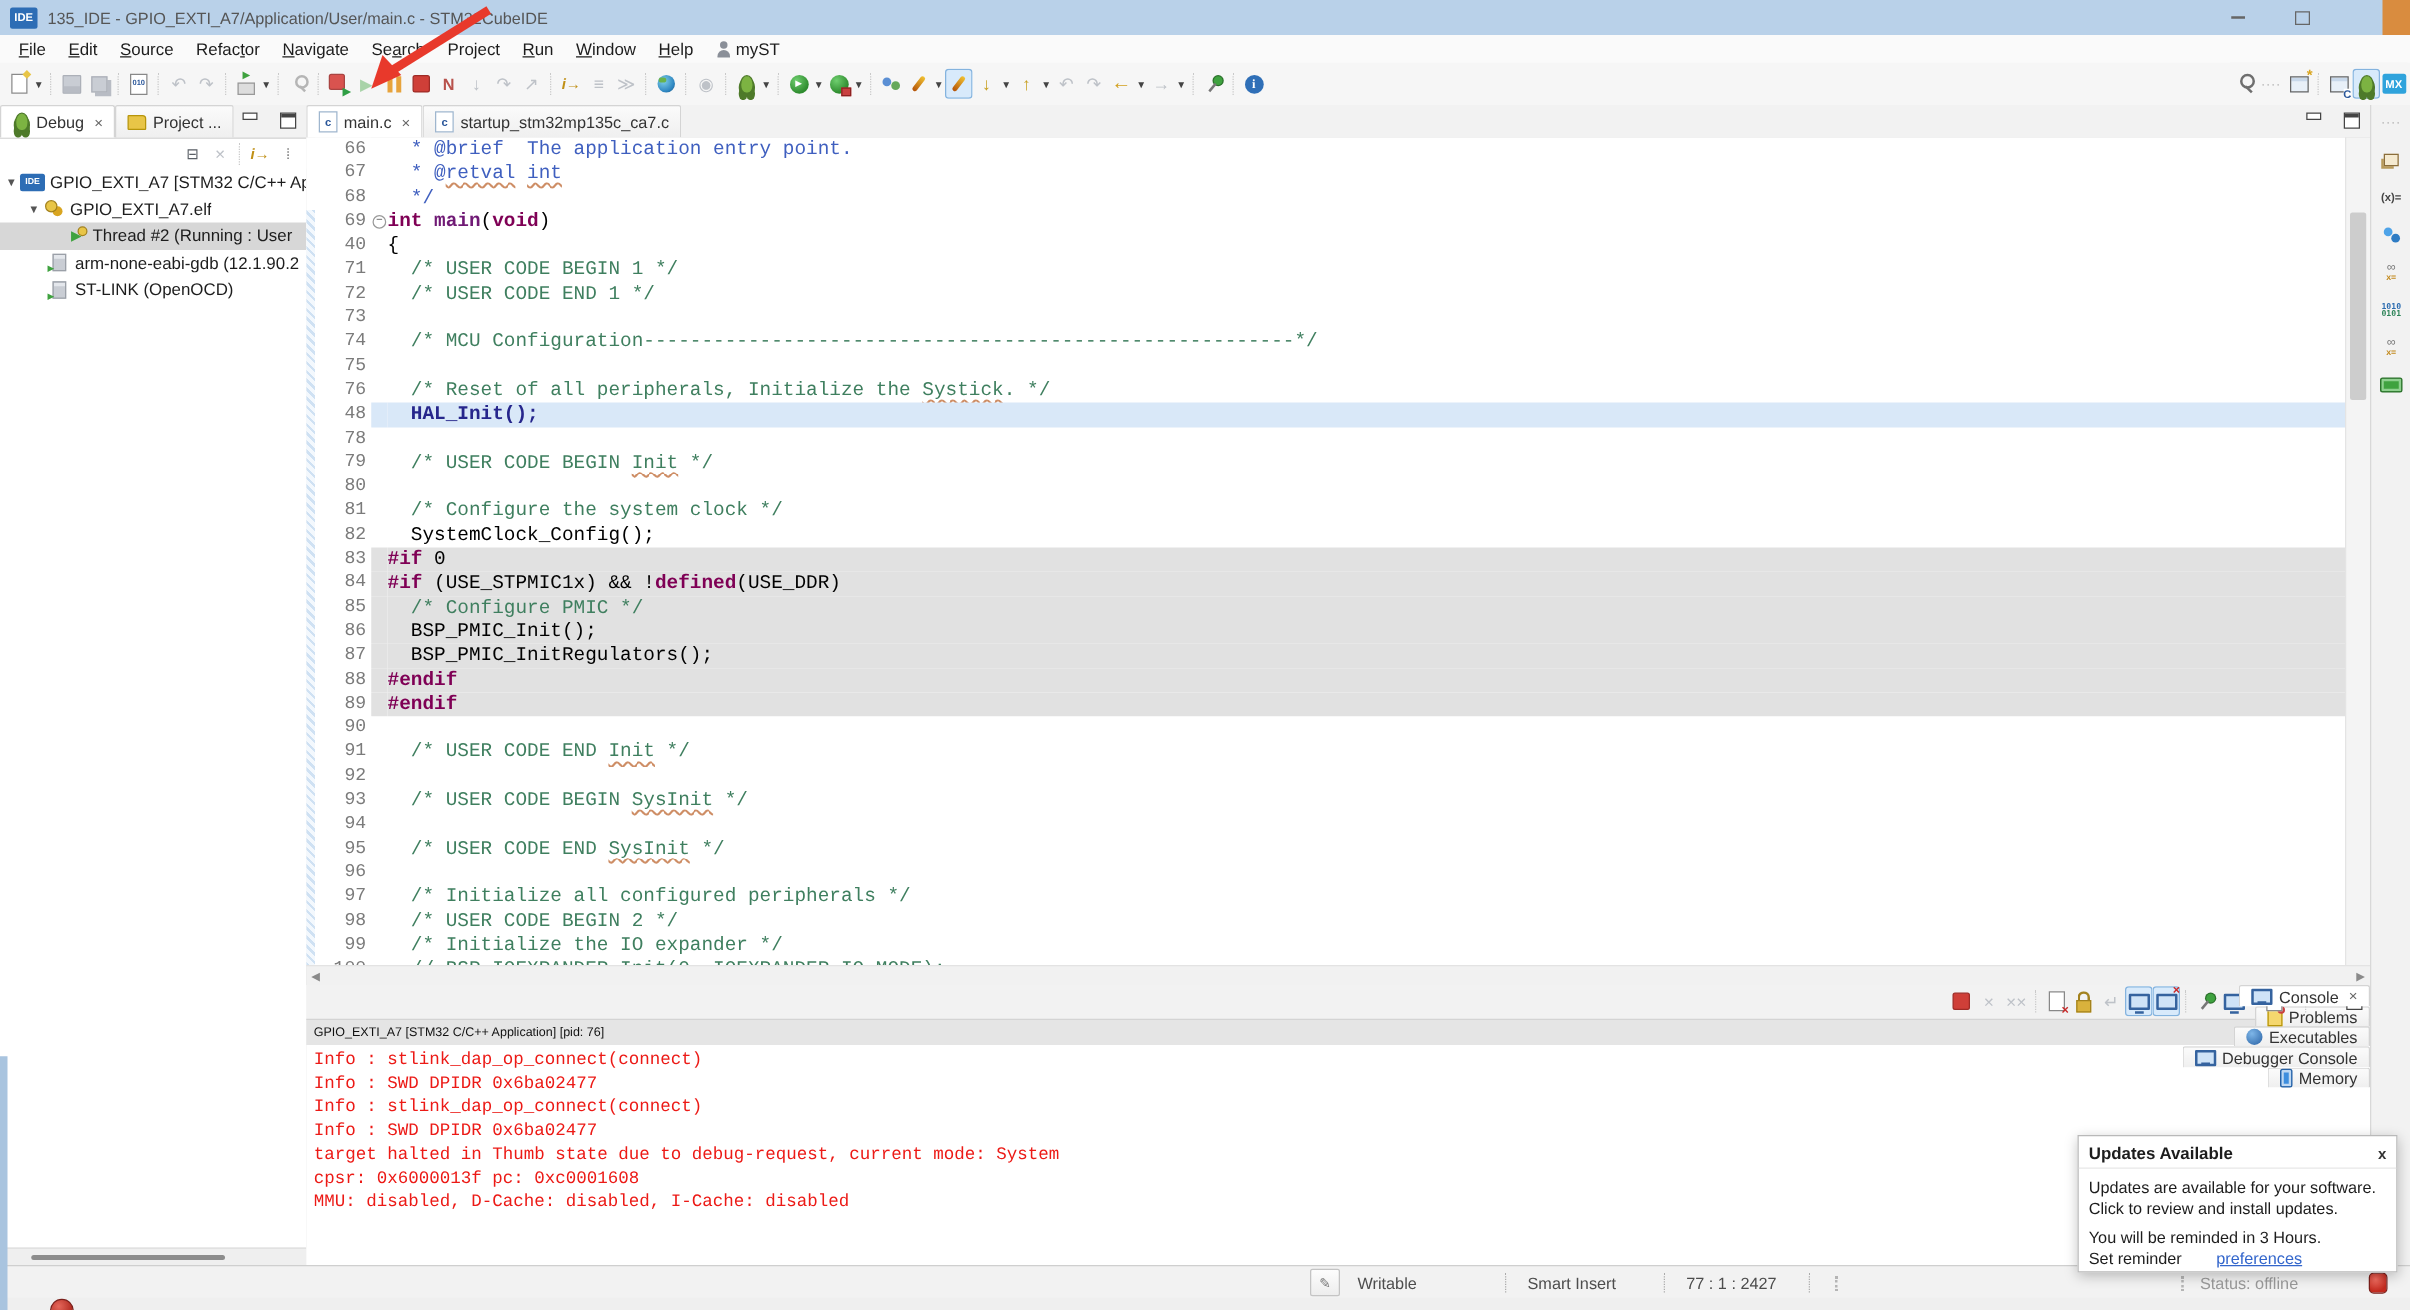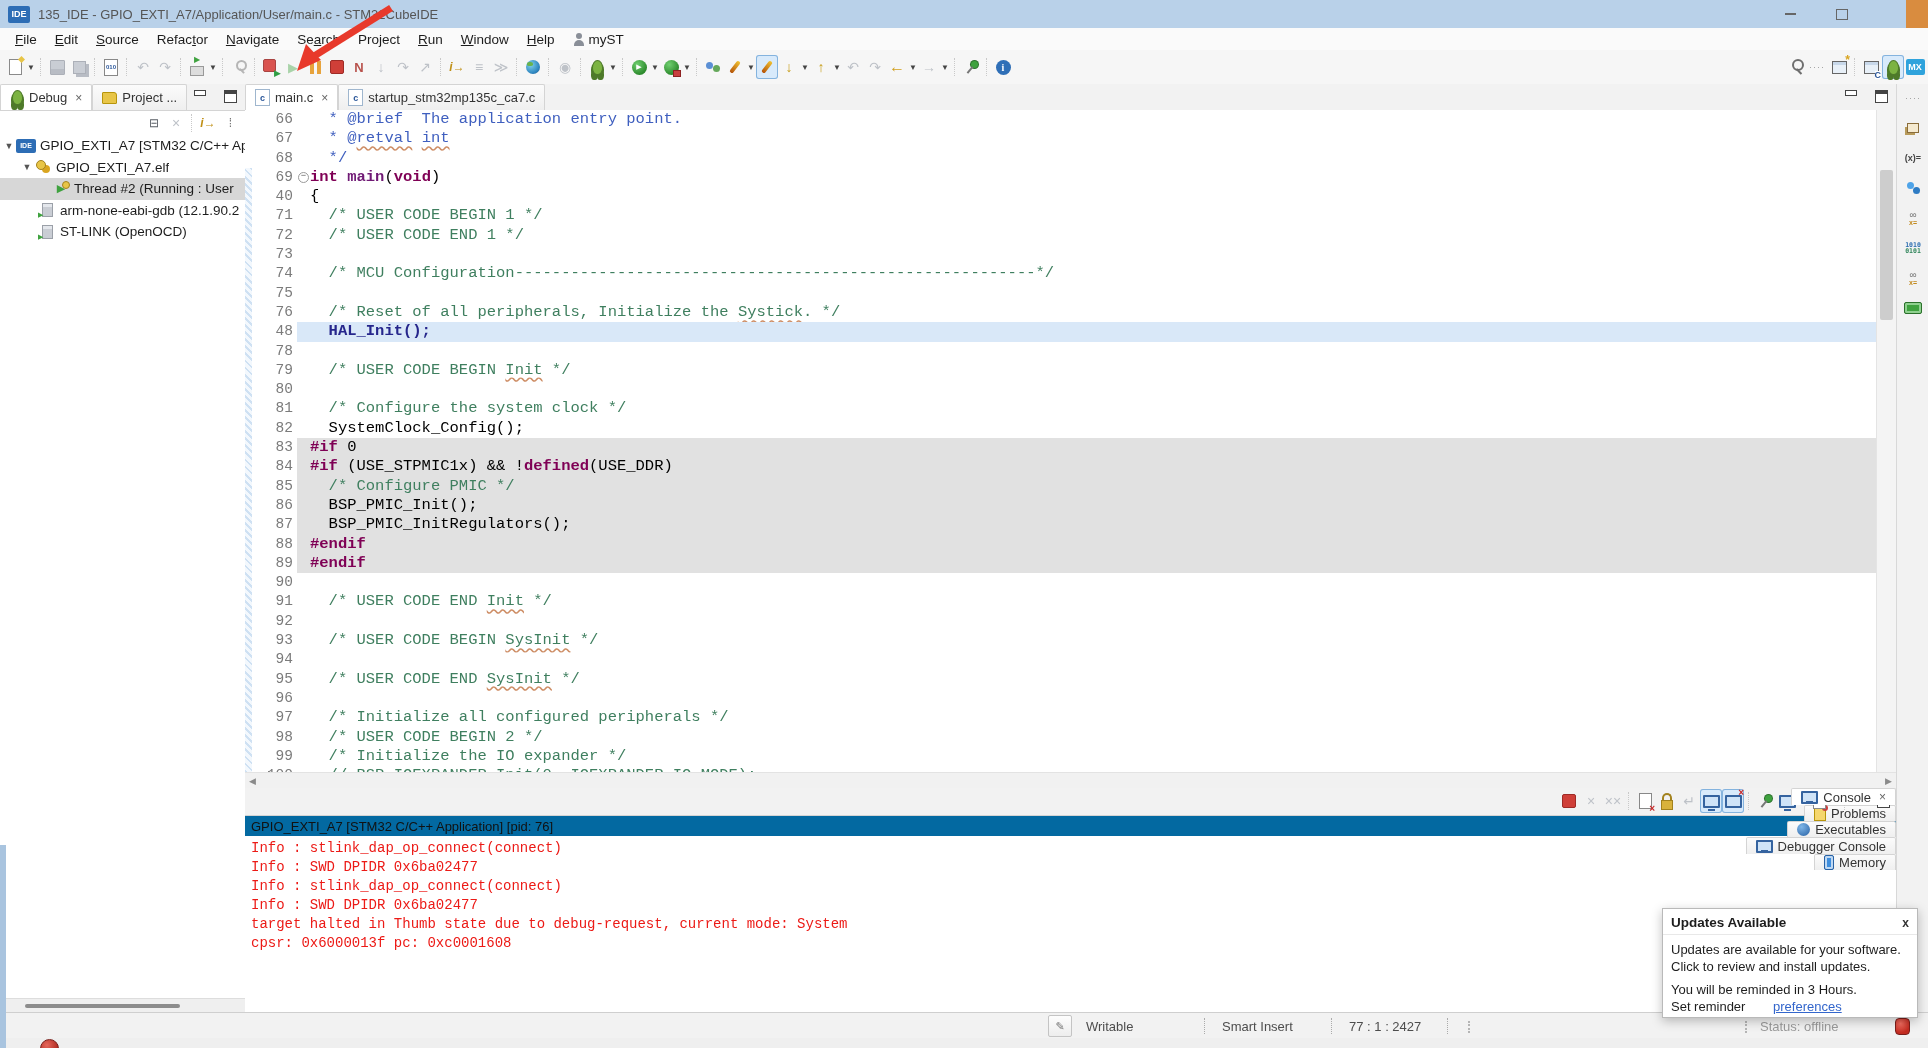--- a/index.html
+++ b/index.html
@@ -147,21 +147,21 @@
   .sq{text-decoration:underline;text-decoration-style:wavy;text-decoration-color:#CE8E66;text-underline-offset:3px;}
   .vscroll{position:absolute;left:1876px;top:110px;width:20px;height:662px;background:#F4F4F4;border-left:1px solid #E4E4E4;}
   .vthumb{position:absolute;left:3px;top:60px;width:13px;height:150px;background:#CDCDCD;border-radius:2px;}
   .hscroll{position:absolute;left:245px;top:772px;width:1651px;height:16px;background:#F1F1F1;border-top:1px solid #E3E3E3;
            display:flex;align-items:center;justify-content:space-between;color:#8A8A8A;font-size:9px;padding:0 4px;box-sizing:border-box;}
 
   
   .console{position:absolute;left:245px;top:788px;width:1651px;height:224px;background:#fff;}
   .console .tabbar{height:27px;flex-direction:column;}
   .con-toolbar{position:absolute;right:2px;top:1px;display:flex;align-items:center;}
-  .con-label{height:20px;display:flex;align-items:center;padding-left:6px;font-size:13px;color:#111;background:#0369a1;}
+  .con-label{height:20px;display:flex;align-items:center;padding-left:6px;font-size:10px;color:#111;background:#e5e5e5;}
   .con-output{padding:3px 0 0 6px;font-family:"Liberation Mono","DejaVu Sans Mono",monospace;font-size:14px;}
   .con-line{height:19px;line-height:19px;white-space:pre;color:#EC1A16;}
 
   
   .right-bar{position:absolute;left:1896px;top:84px;width:32px;bottom:36px;background:#F2F2F2;border-left:1px solid #D8D8D8;
              display:flex;flex-direction:column;align-items:center;padding-top:2px;gap:6px;}
 
   
   .statusbar{position:absolute;left:0;top:1012px;width:100%;height:26px;background:#F2F2F2;border-top:1px solid #CFCFCF;
              font-size:13px;color:#4D4D4D;}
@@ -481,20 +481,21 @@
         </span>
     </div>
     <div class="con-label">GPIO_EXTI_A7 [STM32 C/C++ Application]  [pid: 76]</div>
     <div class="con-output">
         <div class="con-line">Info : stlink_dap_op_connect(connect)</div>
         <div class="con-line">Info : SWD DPIDR 0x6ba02477</div>
         <div class="con-line">Info : stlink_dap_op_connect(connect)</div>
         <div class="con-line">Info : SWD DPIDR 0x6ba02477</div>
         <div class="con-line">target halted in Thumb state due to debug-request, current mode: System</div>
         <div class="con-line">cpsr: 0x6000013f pc: 0xc0001608</div>
+        <div class="con-line">MMU: disabled, D-Cache: disabled, I-Cache: disabled</div>
       </div>
   </div>
 
   <div class="right-bar">
       <span class="ti csi-dots">····</span>
       <span class="ti csi-restore"></span>
       <span class="ti csi-vars">(x)=</span>
       <span class="ti csi-breakpoints"></span>
       <span class="ti csi-expressions"></span>
       <span class="ti csi-registers"></span>

